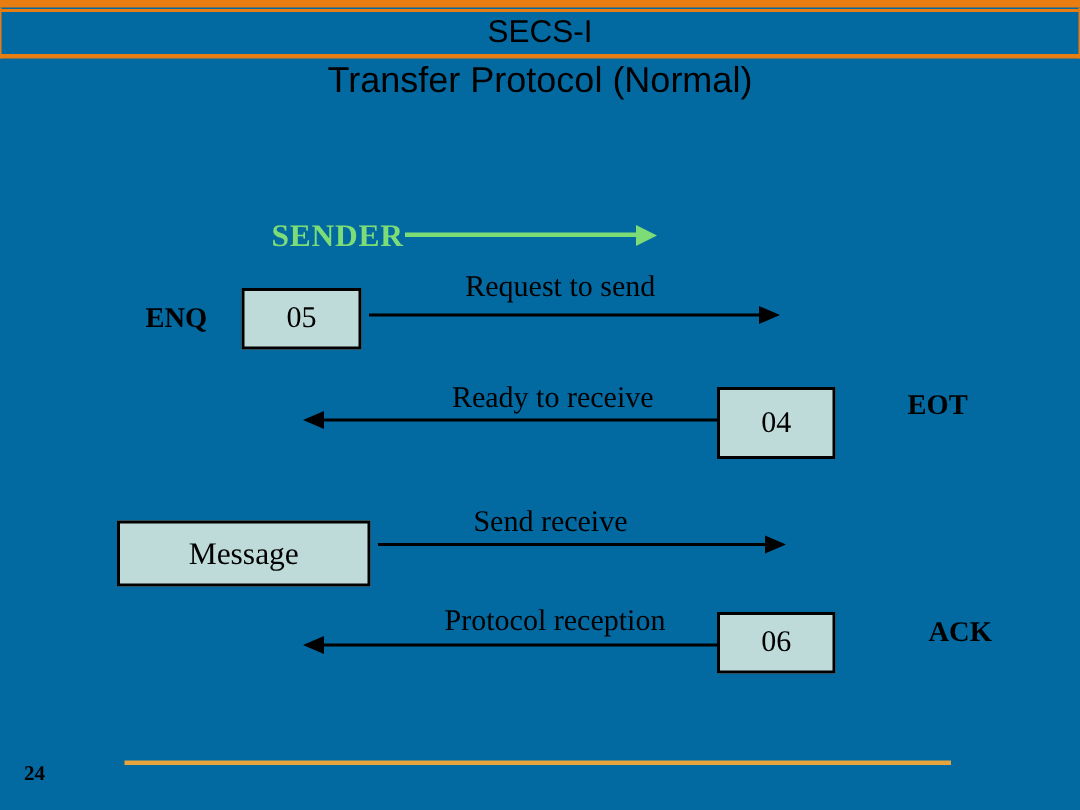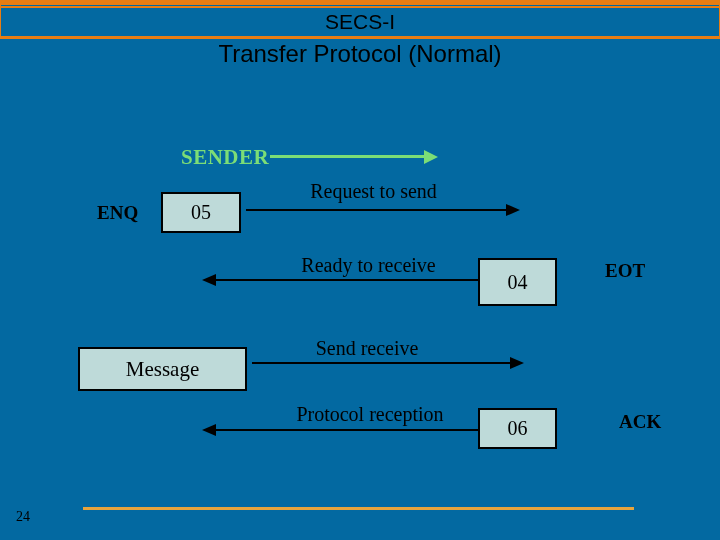--- a/index.html
+++ b/index.html
@@ -49,21 +49,21 @@
   .msg-label{position:absolute;font-size:20px;color:#000;text-align:center;}
   .h-line{position:absolute;height:2px;background:#000;}
   .head-r{position:absolute;width:0;height:0;
           border-top:6px solid transparent;border-bottom:6px solid transparent;
           border-left:14px solid #000;}
   .head-l{position:absolute;width:0;height:0;
           border-top:6px solid transparent;border-bottom:6px solid transparent;
           border-right:14px solid #000;}
   
   .footer-line{position:absolute;left:83px;top:507px;width:551px;height:3px;background:#e8a43c;}
-  .page-num{position:absolute;left:16px;top:509px;font-weight:normal;font-size:14px;color:#000;}
+  .page-num{position:absolute;left:16px;top:509px;font-weight:bold;font-size:14px;color:#000;}
 </style>
 </head>
 <body>
 
 <div class="slide">
 
   <div class="bar-top"></div>
   <div class="bar-thin"></div>
   <div class="edge-l"></div>
   <div class="edge-r"></div>

